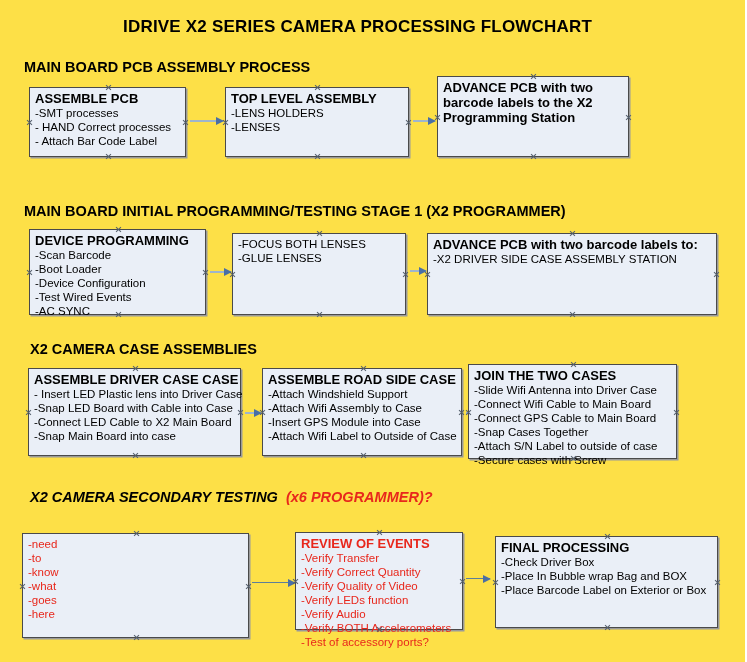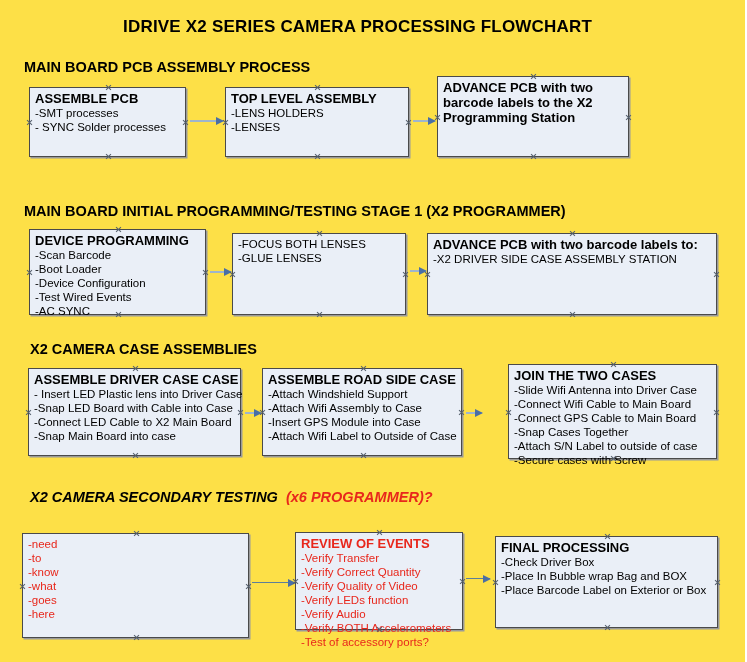--- a/index.html
+++ b/index.html
@@ -115,21 +115,22 @@
 
 <div id="canvas">
 
   <div class="main-title" style="left:123px; top:17px;">IDRIVE X2  SERIES CAMERA PROCESSING FLOWCHART</div>
 
   <div class="section-title" style="left:24px; top:59px;">MAIN BOARD PCB ASSEMBLY PROCESS</div>
 
   <div class="node" style="left:29px; top:87px; width:157px; height:70px;">
     <div class="n-title">ASSEMBLE PCB</div>
     <div class="n-line">-SMT processes</div>
-    <div class="n-line">- SYNC Solder processes</div>
+    <div class="n-line">- HAND Correct processes</div>
+    <div class="n-line">- Attach Bar Code Label</div>
     <span class="handle" style="left:75px; top:-4px;"></span>
     <span class="handle" style="left:75px; bottom:-4px;"></span>
     <span class="handle" style="left:-4px; top:31px;"></span>
     <span class="handle" style="right:-4px; top:31px;"></span>
   </div>
 
   <div class="arrow" style="left:190px; top:120px; width:33px;">
     <span class="head"></span>
   </div>
 
@@ -223,21 +224,21 @@
     <span class="handle" style="left:97px; top:-4px;"></span>
     <span class="handle" style="left:97px; bottom:-4px;"></span>
     <span class="handle" style="left:-4px; top:40px;"></span>
     <span class="handle" style="right:-4px; top:40px;"></span>
   </div>
 
   <div class="arrow" style="left:466px; top:412px; width:16px;">
     <span class="head"></span>
   </div>
 
-  <div class="node" style="left:508px; top:364px; width:209px; height:95px;">
+  <div class="node" style="left:468px; top:364px; width:209px; height:95px;">
     <div class="n-title">JOIN THE TWO CASES</div>
     <div class="n-line">-Slide Wifi Antenna into Driver Case</div>
     <div class="n-line">-Connect Wifi Cable to Main Board</div>
     <div class="n-line">-Connect GPS Cable to Main Board</div>
     <div class="n-line">-Snap Cases Together</div>
     <div class="n-line">-Attach S/N Label to outside of case</div>
     <div class="n-line">-Secure cases with Screw</div>
     <span class="handle" style="left:101px; top:-4px;"></span>
     <span class="handle" style="left:101px; bottom:-4px;"></span>
     <span class="handle" style="left:-4px; top:44px;"></span>

